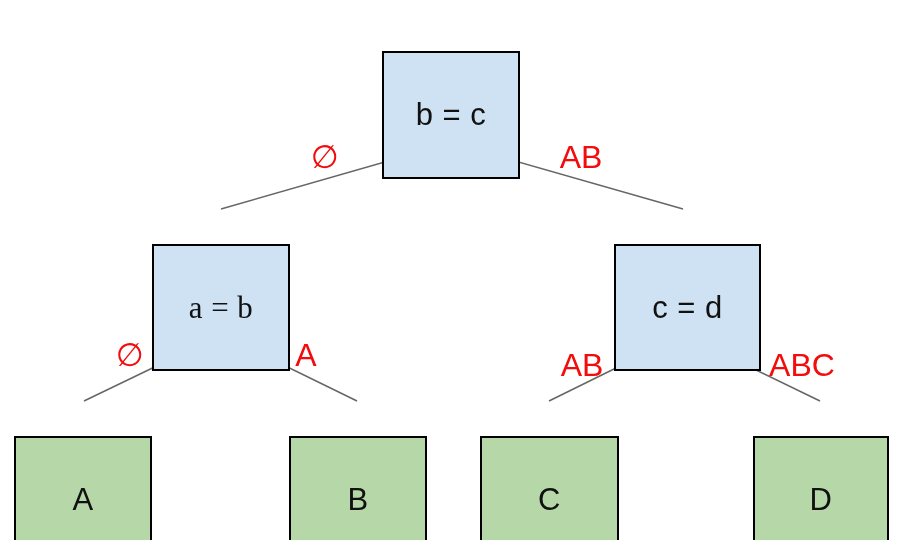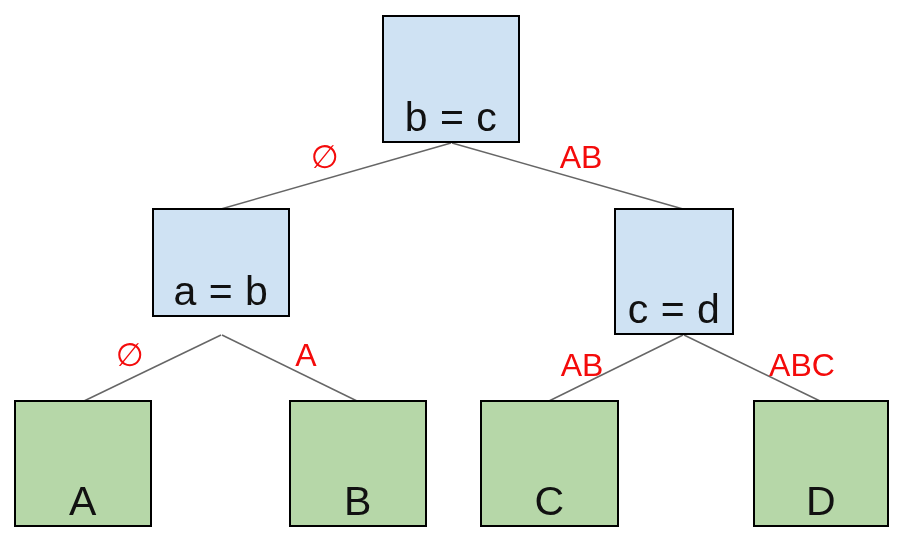--- a/index.html
+++ b/index.html
@@ -6,24 +6,25 @@
   body {
     width: 904px; height: 540px;
     background: #ffffff; overflow: hidden;
     font-family: "Liberation Sans", "DejaVu Sans", sans-serif;
   }
   .canvas { position: relative; width: 904px; height: 540px; }
   .edges { position: absolute; left: 0; top: 0; }
   .edges line { stroke: var(--edge-line, #666666); stroke-width: 1.5; }
   .node {
     position: absolute; box-sizing: border-box;
-    display: flex; align-items: flex-end; justify-content: center;
+    display: flex; align-items: center; justify-content: center;
     border: 2px solid var(--node-border, #000000);
-    font-size: 41px; color: var(--node-text, #111111);
+    font-size: 31px; color: var(--node-text, #111111);
     letter-spacing: 0.5px;
+    margin-top: 36px;
   }
   .node.internal { background: var(--internal-fill, #cfe2f3); }
   .node.leaf     { background: var(--leaf-fill, #b6d7a8); }
   .edge-label {
     position: absolute; transform: translate(-50%, -50%);
     color: var(--edge-label, #ff0000);
     font-size: 32px; line-height: 1; white-space: nowrap;
   }
 </style>
 </head>
@@ -37,25 +38,25 @@
     <line x1="221" y1="335" x2="84" y2="401"></line>
     <line x1="222" y1="335" x2="357" y2="401"></line>
     <line x1="683" y1="335" x2="549" y2="401"></line>
     <line x1="684" y1="335" x2="820" y2="401"></line>
   </svg>
 
   <div class="node internal" style="left:382px; top:15px; width:138px; height:128px;">
     <span>b = c</span>
   </div>
 
-  <div class="node internal" style="left:152px; top:208px; width:138px; height:109px;">
+  <div class="node internal" style="left:152px; top:208px; width:138px; height:127px;font-family:Liberation Serif, serif;">
     <span>a = b</span>
   </div>
 
-  <div class="node internal" style="left:614px; top:208px; width:120px; height:127px;">
+  <div class="node internal" style="left:614px; top:208px; width:147px; height:127px;">
     <span>c = d</span>
   </div>
 
   <div class="node leaf" style="left:14px; top:400px; width:138px; height:127px;">
     <span>A</span>
   </div>
 
   <div class="node leaf" style="left:289px; top:400px; width:138px; height:127px;">
     <span>B</span>
   </div>

